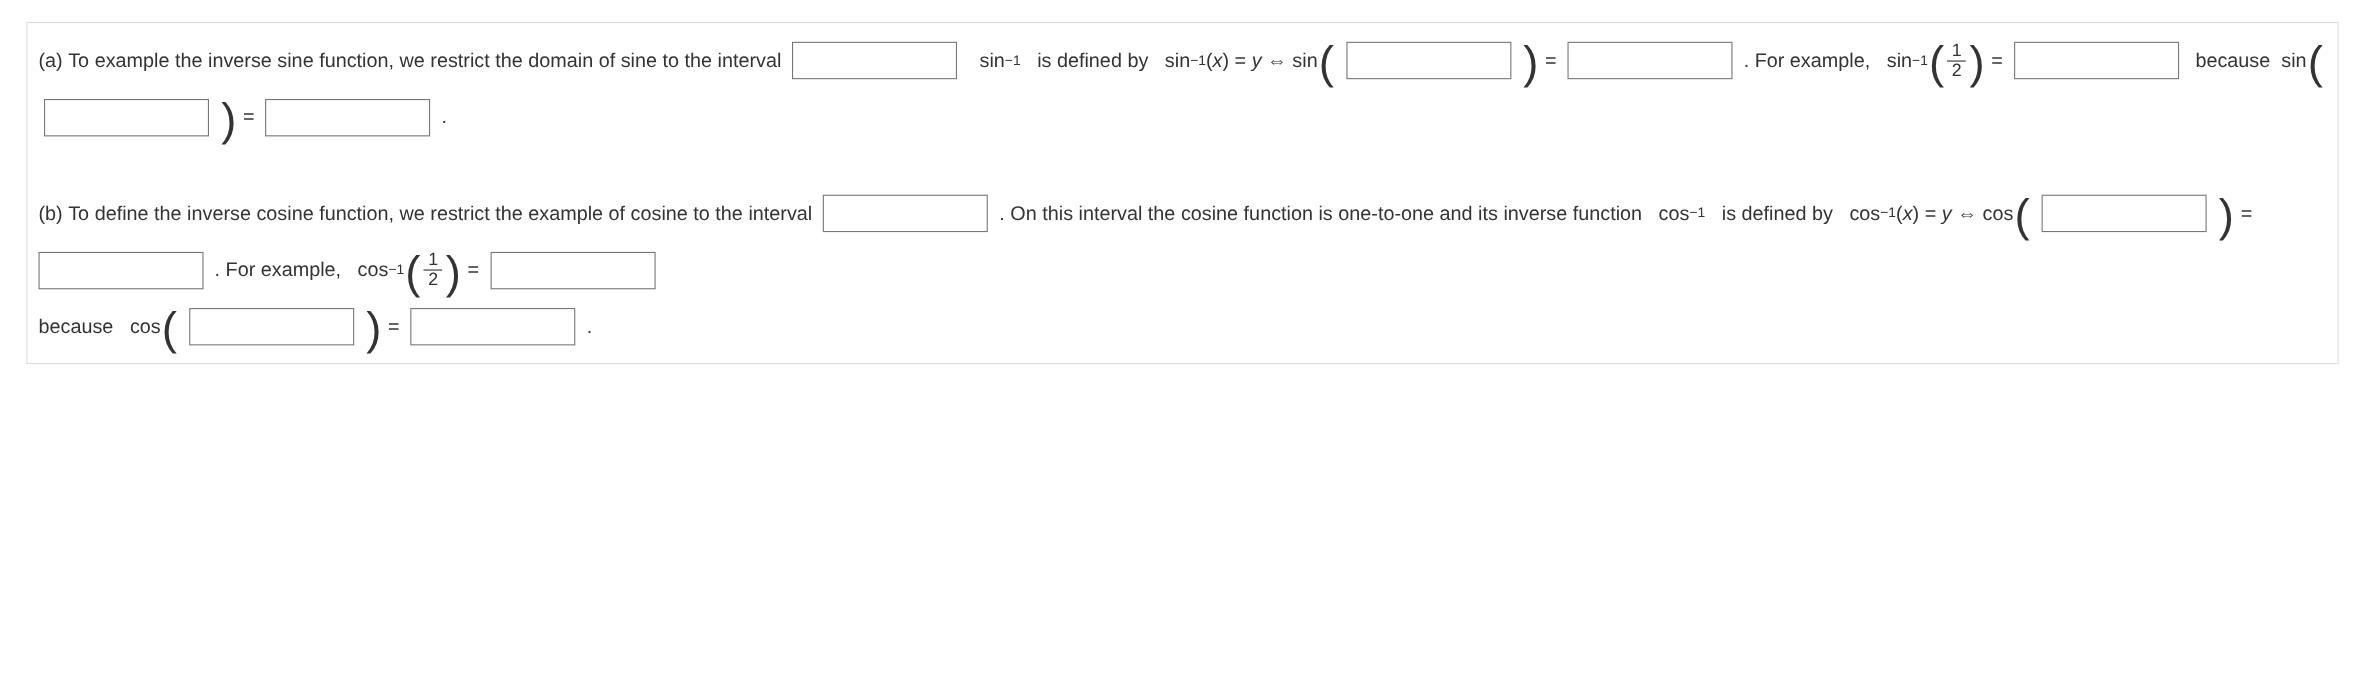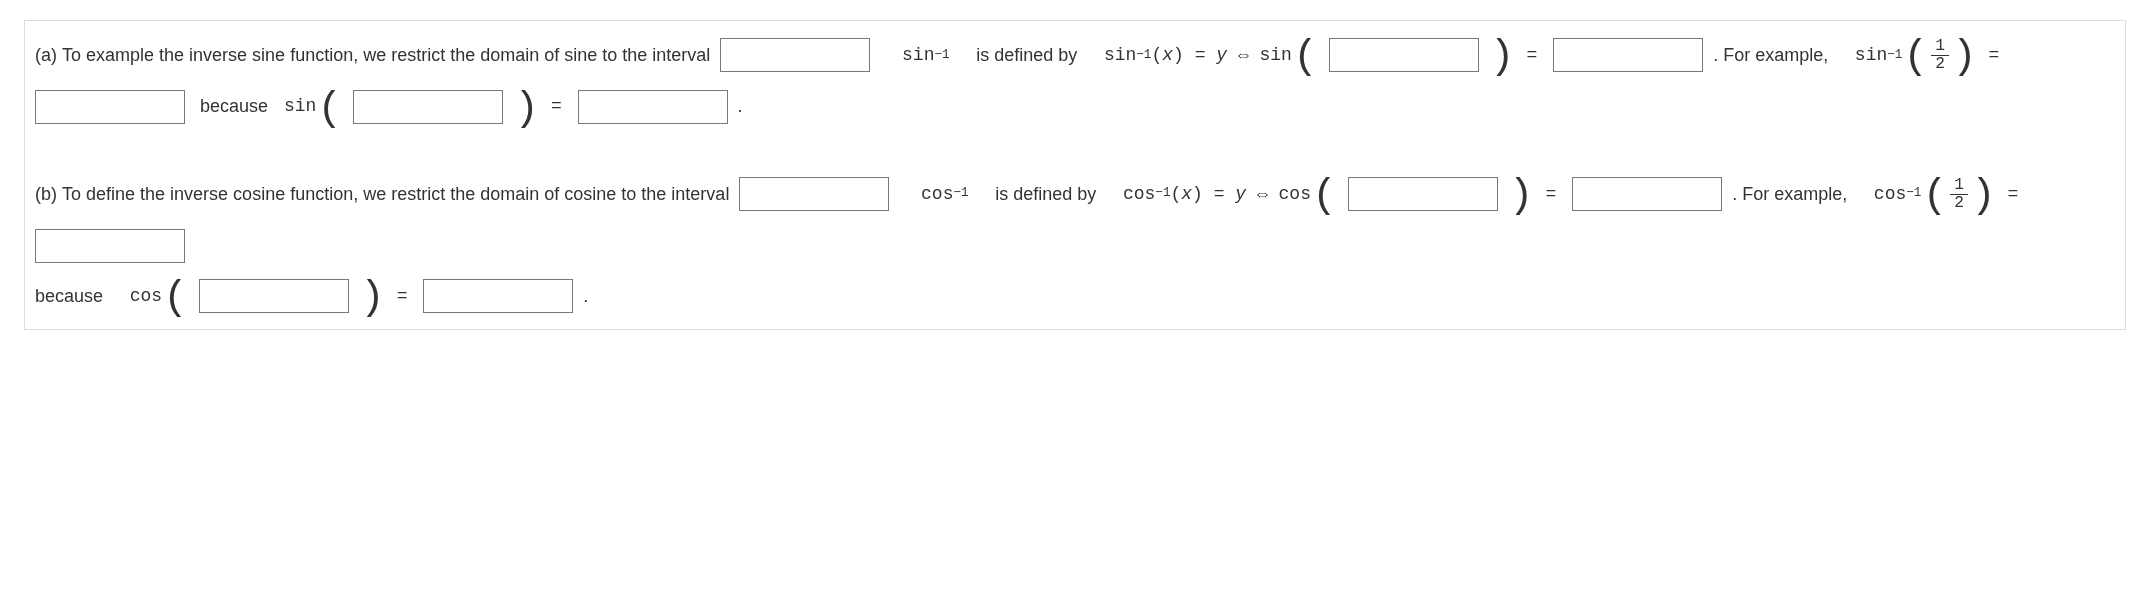--- a/index.html
+++ b/index.html
@@ -36,21 +36,21 @@
     border: 1px solid #777;
     background: #fff;
     vertical-align: middle;
     box-sizing: border-box;
     padding: 4px 6px;
     font-size: 16px;
     font-family: inherit;
   }
   
   .math {
-    font-family: Liberation Mono, monospace;
+    font-family: Liberation Sans, sans-serif;
     white-space: nowrap;
   }
   .sup {
     font-size: 0.7em;
     vertical-align: super;
   }
   .bigparen {
     font-size: 2.3em;
     font-weight: 300;
     line-height: 0;
@@ -114,23 +114,24 @@
   <span class="seg math">
     <span class="bigparen">)</span>&nbsp;<span>=</span>&nbsp;
   </span>
   <span class="seg"><input class="blank" type="text" style="">&nbsp;</span>
   <span class="seg">.</span>
 </div>
 
 <div class="part">
   <span class="seg txt">
     <span>(b)</span>&nbsp;
-    <span>To define the inverse cosine function, we restrict the domain of cosine to the interval</span>
+    <span>To define the inverse cosine function, we restrict the example of cosine to the interval</span>
   </span>
   <span class="seg">&nbsp;<input class="blank" type="text" style="">&nbsp;</span>
+  <span class="seg txt">. On this interval the cosine function is one-to-one and its inverse function</span>
   <span class="seg math">
     &nbsp;&nbsp;<span>cos</span><span class="sup">−1</span>&nbsp;&nbsp;
   </span>
   <span class="seg txt">is defined by</span>
   <span class="seg math">
     &nbsp;&nbsp;<span>cos</span><span class="sup">−1</span>(<i>x</i>)&nbsp;=&nbsp;<i>y</i>&nbsp;<span>⇔</span>&nbsp;<span>cos</span><span class="bigparen">(</span>
   </span>
   <span class="seg">&nbsp;<input class="blank" type="text" style="">&nbsp;</span>
   <span class="seg math">
     <span class="bigparen">)</span>&nbsp;<span>=</span>&nbsp;

